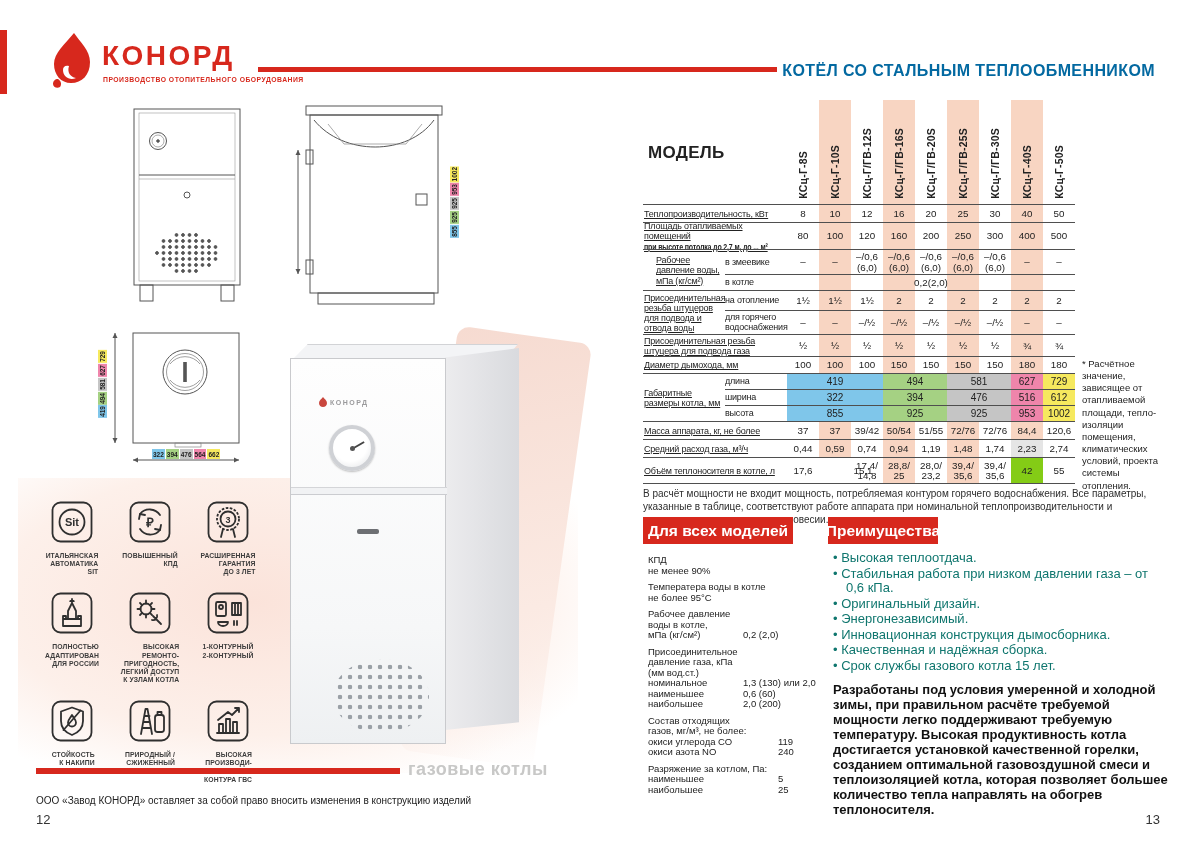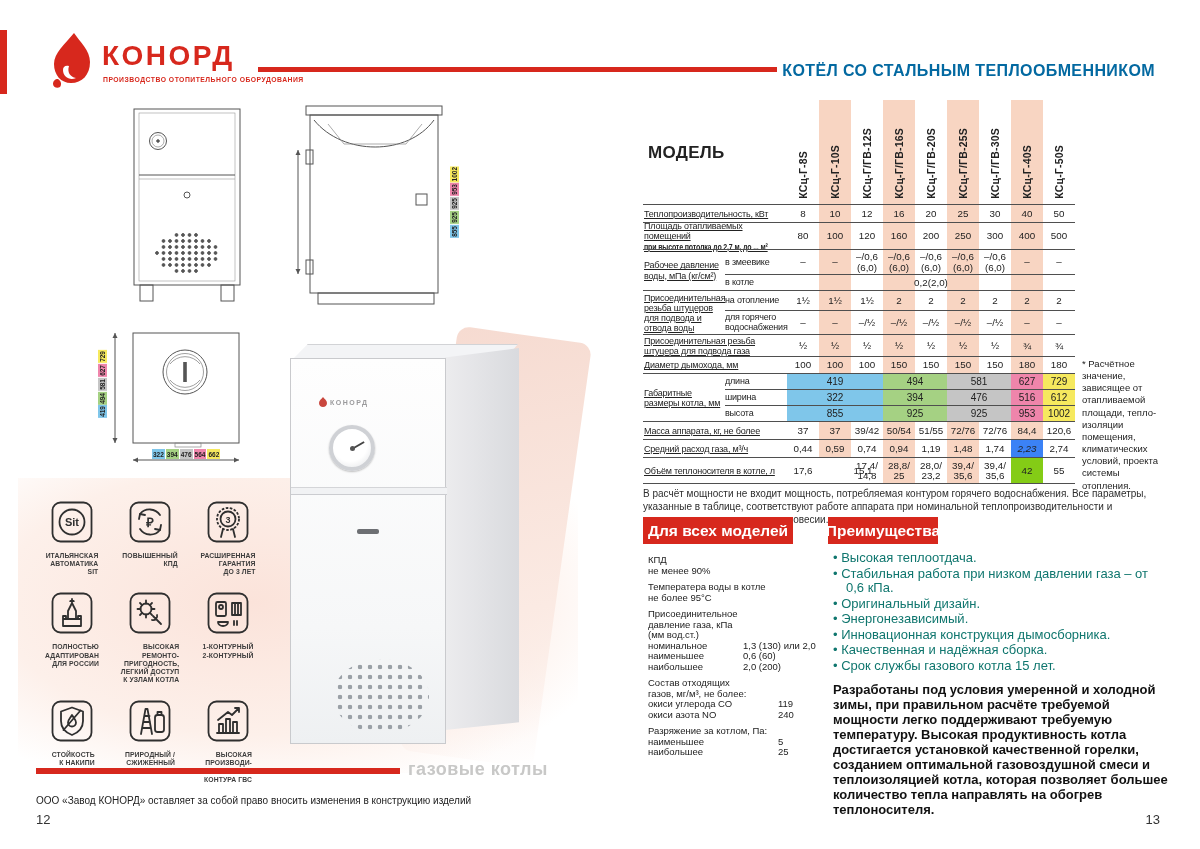--- a/index.html
+++ b/index.html
@@ -417,21 +417,21 @@
         </div>
         <div class="t-val" style="grid-area: 3 / 3;">80</div>
         <div class="t-val" style="grid-area: 3 / 4; background: rgb(248, 213, 194);">100</div>
         <div class="t-val" style="grid-area: 3 / 5;">120</div>
         <div class="t-val" style="grid-area: 3 / 6; background: rgb(248, 213, 194);">160</div>
         <div class="t-val" style="grid-area: 3 / 7;">200</div>
         <div class="t-val" style="grid-area: 3 / 8; background: rgb(248, 213, 194);">250</div>
         <div class="t-val" style="grid-area: 3 / 9;">300</div>
         <div class="t-val" style="grid-area: 3 / 10; background: rgb(248, 213, 194);">400</div>
         <div class="t-val" style="grid-area: 3 / 11;">500</div>
-        <div class="t-lbl" style="grid-area: 4 / 1 / 6;">
+        <div class="t-lbl" style="grid-area: 4 / 1 / 6; margin-left: 12px;">
           <span>Рабочее давление воды, мПа (кг/см²)</span>
         </div>
         <div class="t-sub" style="grid-area: 4 / 2;">в змеевике</div>
         <div class="t-val" style="grid-area: 4 / 3;">–</div>
         <div class="t-val" style="grid-area: 4 / 4; background: rgb(248, 213, 194);">–</div>
         <div class="t-val" style="grid-area: 4 / 5;">–/0,6 (6,0)</div>
         <div class="t-val" style="grid-area: 4 / 6; background: rgb(248, 213, 194);">–/0,6 (6,0)</div>
         <div class="t-val" style="grid-area: 4 / 7;">–/0,6 (6,0)</div>
         <div class="t-val" style="grid-area: 4 / 8; background: rgb(248, 213, 194);">–/0,6 (6,0)</div>
         <div class="t-val" style="grid-area: 4 / 9;">–/0,6 (6,0)</div>
@@ -526,21 +526,21 @@
         <div class="t-lbl" style="grid-area: 14 / 1 / auto / 3;">
           <span>Средний расход газа, м³/ч</span>
         </div>
         <div class="t-val" style="grid-area: 14 / 3;">0,44</div>
         <div class="t-val" style="grid-area: 14 / 4; background: rgb(248, 213, 194);">0,59</div>
         <div class="t-val" style="grid-area: 14 / 5;">0,74</div>
         <div class="t-val" style="grid-area: 14 / 6; background: rgb(248, 213, 194);">0,94</div>
         <div class="t-val" style="grid-area: 14 / 7;">1,19</div>
         <div class="t-val" style="grid-area: 14 / 8; background: rgb(248, 213, 194);">1,48</div>
         <div class="t-val" style="grid-area: 14 / 9;">1,74</div>
-        <div class="t-val" style="grid-area: 14 / 10; background: #3b82f6; font-style: italic;">2,23</div>
+        <div class="t-val" style="grid-area: 14 / 10; background: #e5e5e5;">2,23</div>
         <div class="t-val" style="grid-area: 14 / 11;">2,74</div>
         <div class="t-lbl" style="grid-area: 15 / 1 / auto / 3;">
           <span>Объём теплоносителя в котле, л</span>
         </div>
         <div class="t-val" style="grid-area: 15 / 3;">17,6</div>
         <div class="t-val" style="grid-area: 15 / 4; background: rgb(248, 213, 194); margin-left: 44px;">15,1</div>
         <div class="t-val" style="grid-area: 15 / 5;">17,4/ 14,8</div>
         <div class="t-val" style="grid-area: 15 / 6; background: rgb(248, 213, 194);">28,8/ 25</div>
         <div class="t-val" style="grid-area: 15 / 7;">28,0/ 23,2</div>
         <div class="t-val" style="grid-area: 15 / 8; background: rgb(248, 213, 194);">39,4/ 35,6</div>
@@ -573,20 +573,28 @@
   <div class="spec-col" id="spec-col">
       <div class="spec-block">
         <div class="spec-line">КПД</div>
         <div class="spec-line">не менее 90%</div>
       </div>
       <div class="spec-block">
         <div class="spec-line">Температера воды в котле</div>
         <div class="spec-line">не более 95°С</div>
       </div>
       <div class="spec-block">
+        <div class="spec-line">Рабочее давление</div>
+        <div class="spec-line">воды в котле,</div>
+        <div class="spec-row">
+          <span class="spec-name">мПа (кг/см²)</span>
+          <span class="spec-val">0,2 (2,0)</span>
+        </div>
+      </div>
+      <div class="spec-block">
         <div class="spec-line">Присоединительное</div>
         <div class="spec-line">давление газа, кПа</div>
         <div class="spec-line">(мм вод.ст.)</div>
         <div class="spec-row">
           <span class="spec-name">номинальное</span>
           <span class="spec-val">1,3 (130) или 2,0</span>
         </div>
         <div class="spec-row">
           <span class="spec-name">наименьшее</span>
           <span class="spec-val">0,6 (60)</span>

